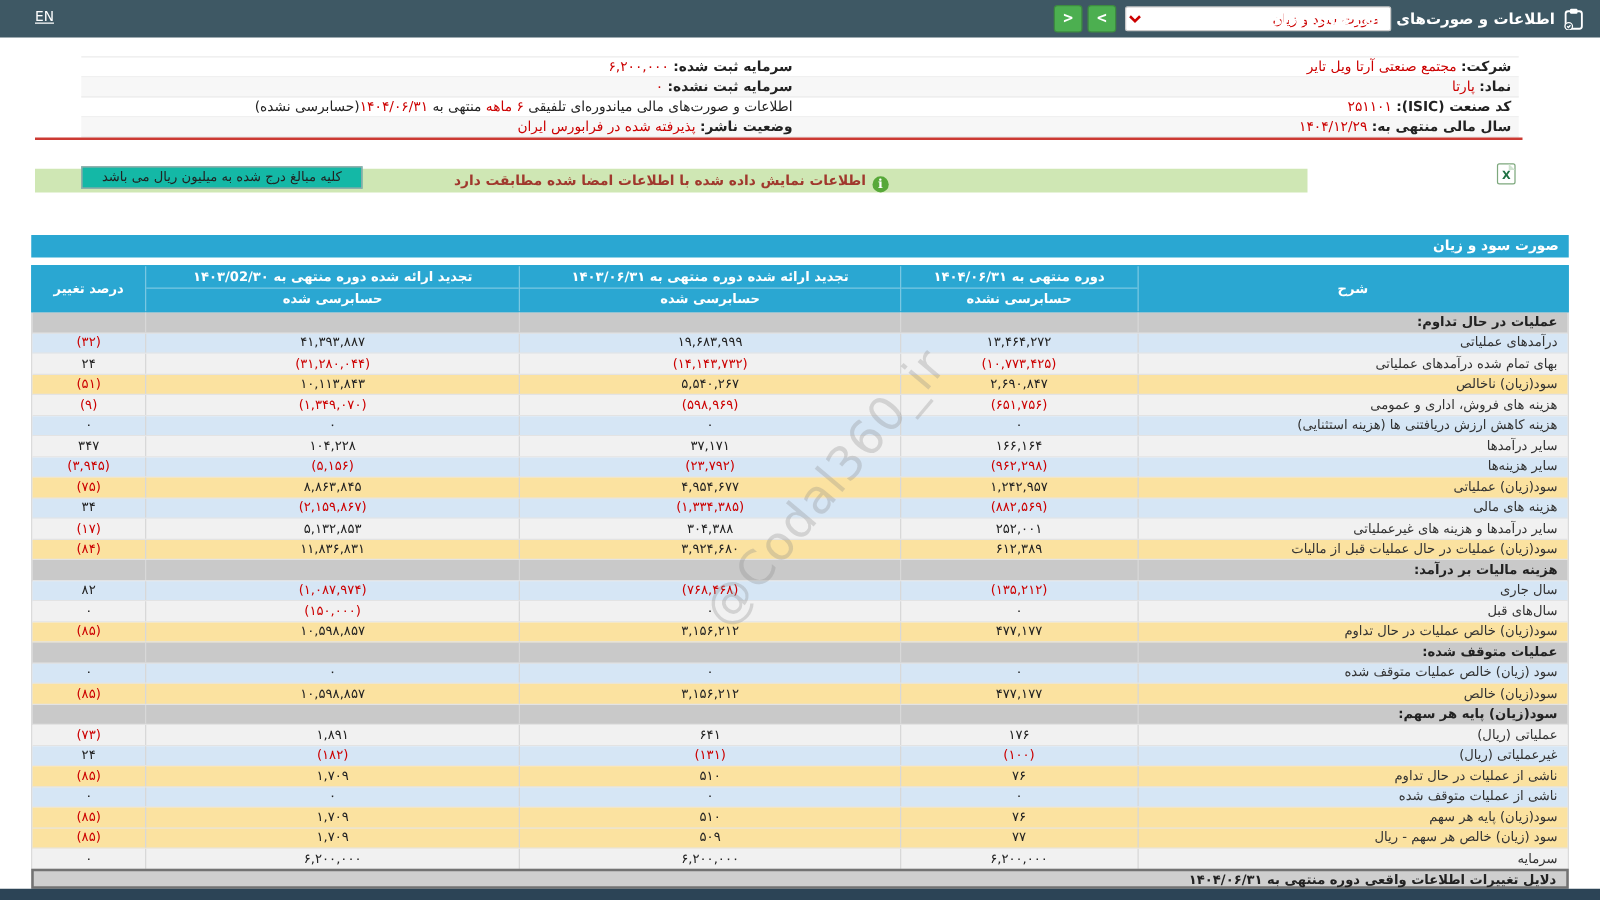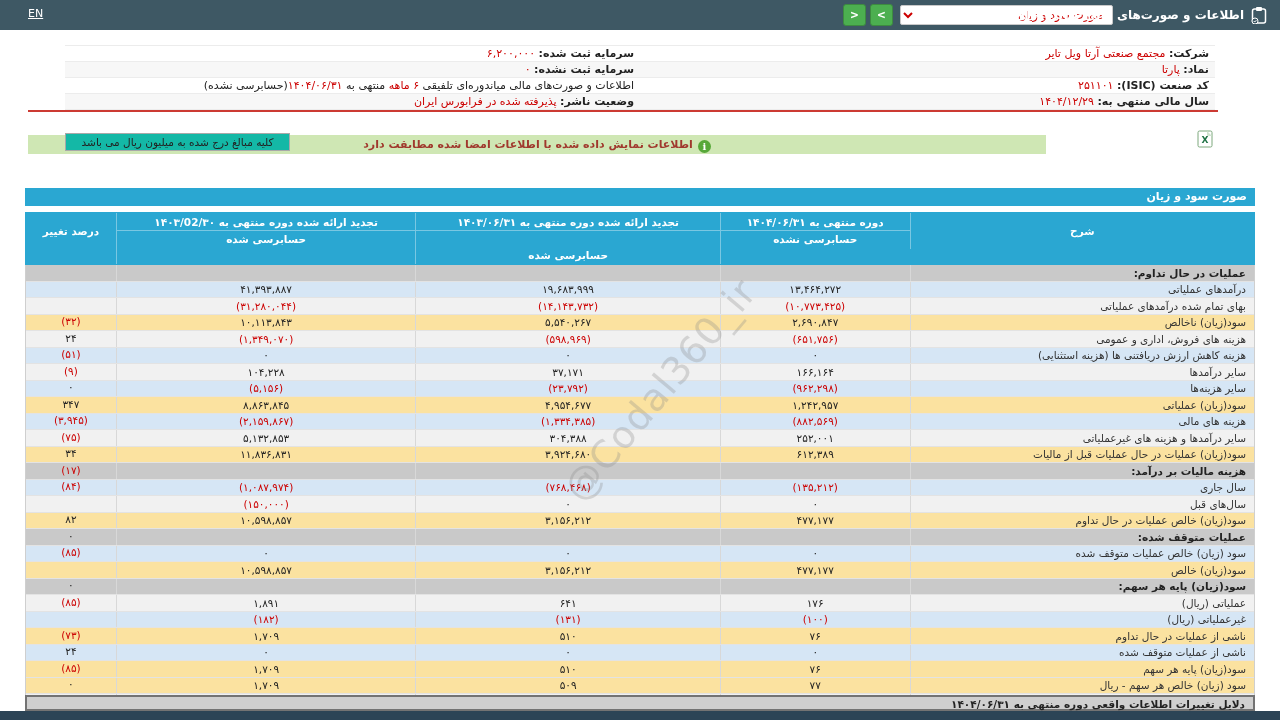--- a/index.html
+++ b/index.html
@@ -34,28 +34,28 @@
   
   .tbl { position:absolute; top:188px; left:25px; width:1230px; font-size:10.5px; }
   .tbl-title { height:18px; line-height:18px; background:#2aa7d2; color:#fff; font-weight:bold; padding-right:8px; font-size:11px; }
   .tbl-head { display:flex; background:#2aa7d2; color:#fff; font-weight:bold; margin-top:6px; border:1px solid #2aa7d2; }
   .hcell { border-left:1px solid #79c7e2; }
   .hcell:last-child { border-left:none; }
   .h-desc { width:345px; height:36px; display:flex; align-items:center; justify-content:center; }
   .h-period { display:flex; flex-direction:column; }
   .h-period .l1 { height:18px; line-height:18px; text-align:center; border-bottom:1px solid #79c7e2; }
   .h-period .l2 { height:17px; line-height:17px; text-align:center; }
-  .h-c1 { width:190px; } .h-c2 { width:305px;gap:16px; } .h-c3 { width:300px; }
+  .h-c1 { width:190px; } .h-c2 { width:305px; } .h-c3 { width:300px; }
   .h-pct { width:90px; height:36px; display:flex; align-items:center; justify-content:center; }
 
   .tbl-body { border:1px solid #cfcfcf; border-top:none; }
   .trow { display:flex; height:16.5px; border-bottom:1px solid #e3e3e3; background:#fff; }
   .trow:last-child { border-bottom:none; }
   .cell { height:100%; display:flex; align-items:center; justify-content:center; border-left:1px solid #d8d8d8; color:#222; }
-  .cell:last-child { border-left:none;margin-top:32px; }
+  .cell:last-child { border-left:none; }
   .cell.desc { width:345px; justify-content:flex-start; padding:0 8px 0 4px; color:#333; }
   .cell.num { direction:ltr; }
   .cell.w-c1 { width:190px; } .cell.w-c2 { width:305px; } .cell.w-c3 { width:300px; } .cell.w-pct { width:90px; }
   .v-blue   { background:#d6e6f5; }
   .v-plain  { background:#f1f1f1; }
   .v-yellow { background:#fbe2a0; }
   .v-section { background:#c9c9c9; }
   .v-section .desc { font-weight:bold; color:#222; }
   .neg { color:#c00; }
 

